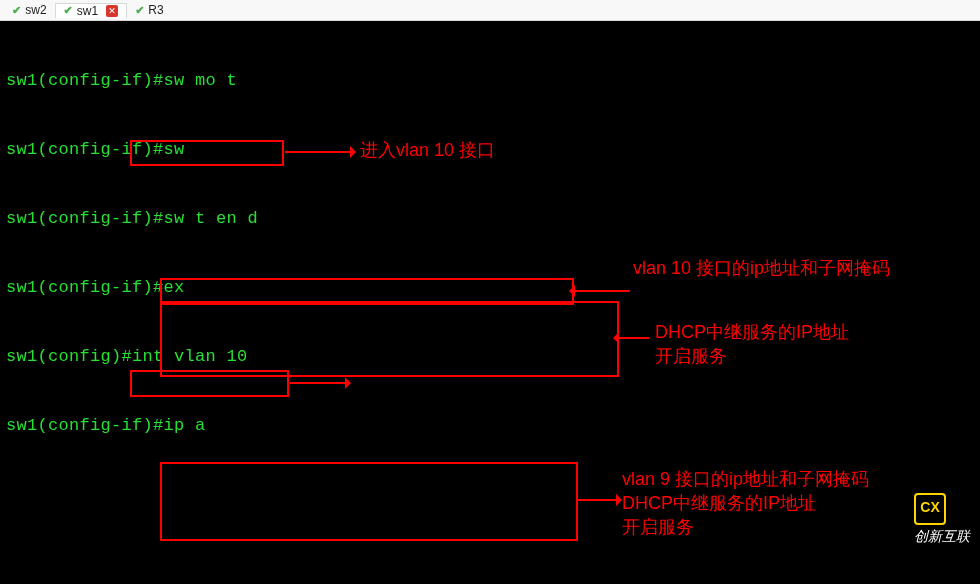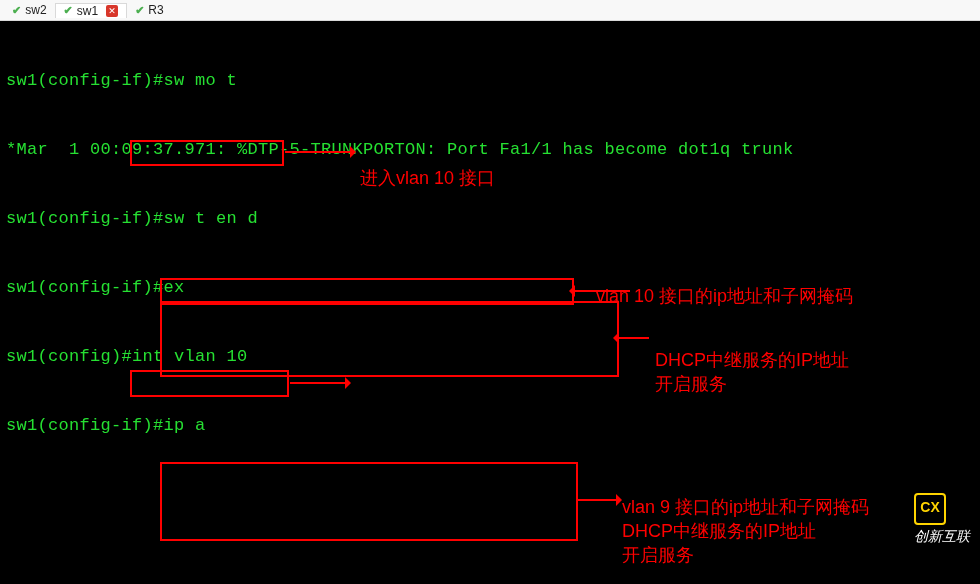--- a/index.html
+++ b/index.html
@@ -62,21 +62,20 @@
     position: relative;
   }
   .line { white-space: pre; }
   .annot {
     position: absolute;
     color: #ff0000;
     font-size: 18px;
     font-family: "Microsoft YaHei", Arial, sans-serif;
     letter-spacing: 0;
     white-space: nowrap;
-    margin-top: 28px;
   }
   .box {
     position: absolute;
     border: 2px solid #ff0000;
   }
   .arrow {
     position: absolute;
     height: 2px;
     background: #ff0000;
   }
@@ -139,21 +138,21 @@
     <span class="close-x">✕</span>
   </div>
   <div class="tab">
     <span class="check">✔</span>
     <span>R3</span>
   </div>
 </div>
 
 <div class="terminal">
   <div class="line">sw1(config-if)#sw mo t</div>
-  <div class="line">*Mar  1 00:09:37.971: %DTP-5-TRUNKPORTON: Port Fa1/1 has become dot1q trunk</div>
+  <div class="line">sw1(config-if)#sw</div>
   <div class="line">sw1(config-if)#sw t en d</div>
   <div class="line">sw1(config-if)#ex</div>
   <div class="line">sw1(config)#int vlan 10</div>
   <div class="line">sw1(config-if)#ip a</div>
   
   
   
   
   
   
@@ -176,21 +175,21 @@
 
   
   <div class="arrow arrow-right" style="left:285px; top:130px; width:65px;"></div>
   <div class="arrow" style="left:575px; top:269px; width:55px;"></div>
   <div class="arrow" style="left:619px; top:316px; width:30px;"></div>
   <div class="arrow arrow-right" style="left:290px; top:361px; width:55px;"></div>
   <div class="arrow arrow-right" style="left:578px; top:478px; width:38px;"></div>
 
   
   <div class="annot" style="left:360px; top:118px;">进入vlan 10 接口</div>
-  <div class="annot" style="left:596px; top:236px;">vlan 10 接口的ip地址和子网掩码</div>
+  <div class="annot" style="left:633px; top:236px;">vlan 10 接口的ip地址和子网掩码</div>
   <div class="annot" style="left:655px; top:300px;">DHCP中继服务的IP地址</div>
   <div class="annot" style="left:655px; top:324px;">开启服务</div>
   <div class="annot" style="left:622px; top:447px;">vlan 9 接口的ip地址和子网掩码</div>
   <div class="annot" style="left:622px; top:471px;">DHCP中继服务的IP地址</div>
   <div class="annot" style="left:622px; top:495px;">开启服务</div>
 
   <div class="watermark">
     <span class="logo">CX</span>
     <span>创新互联</span>
   </div>

